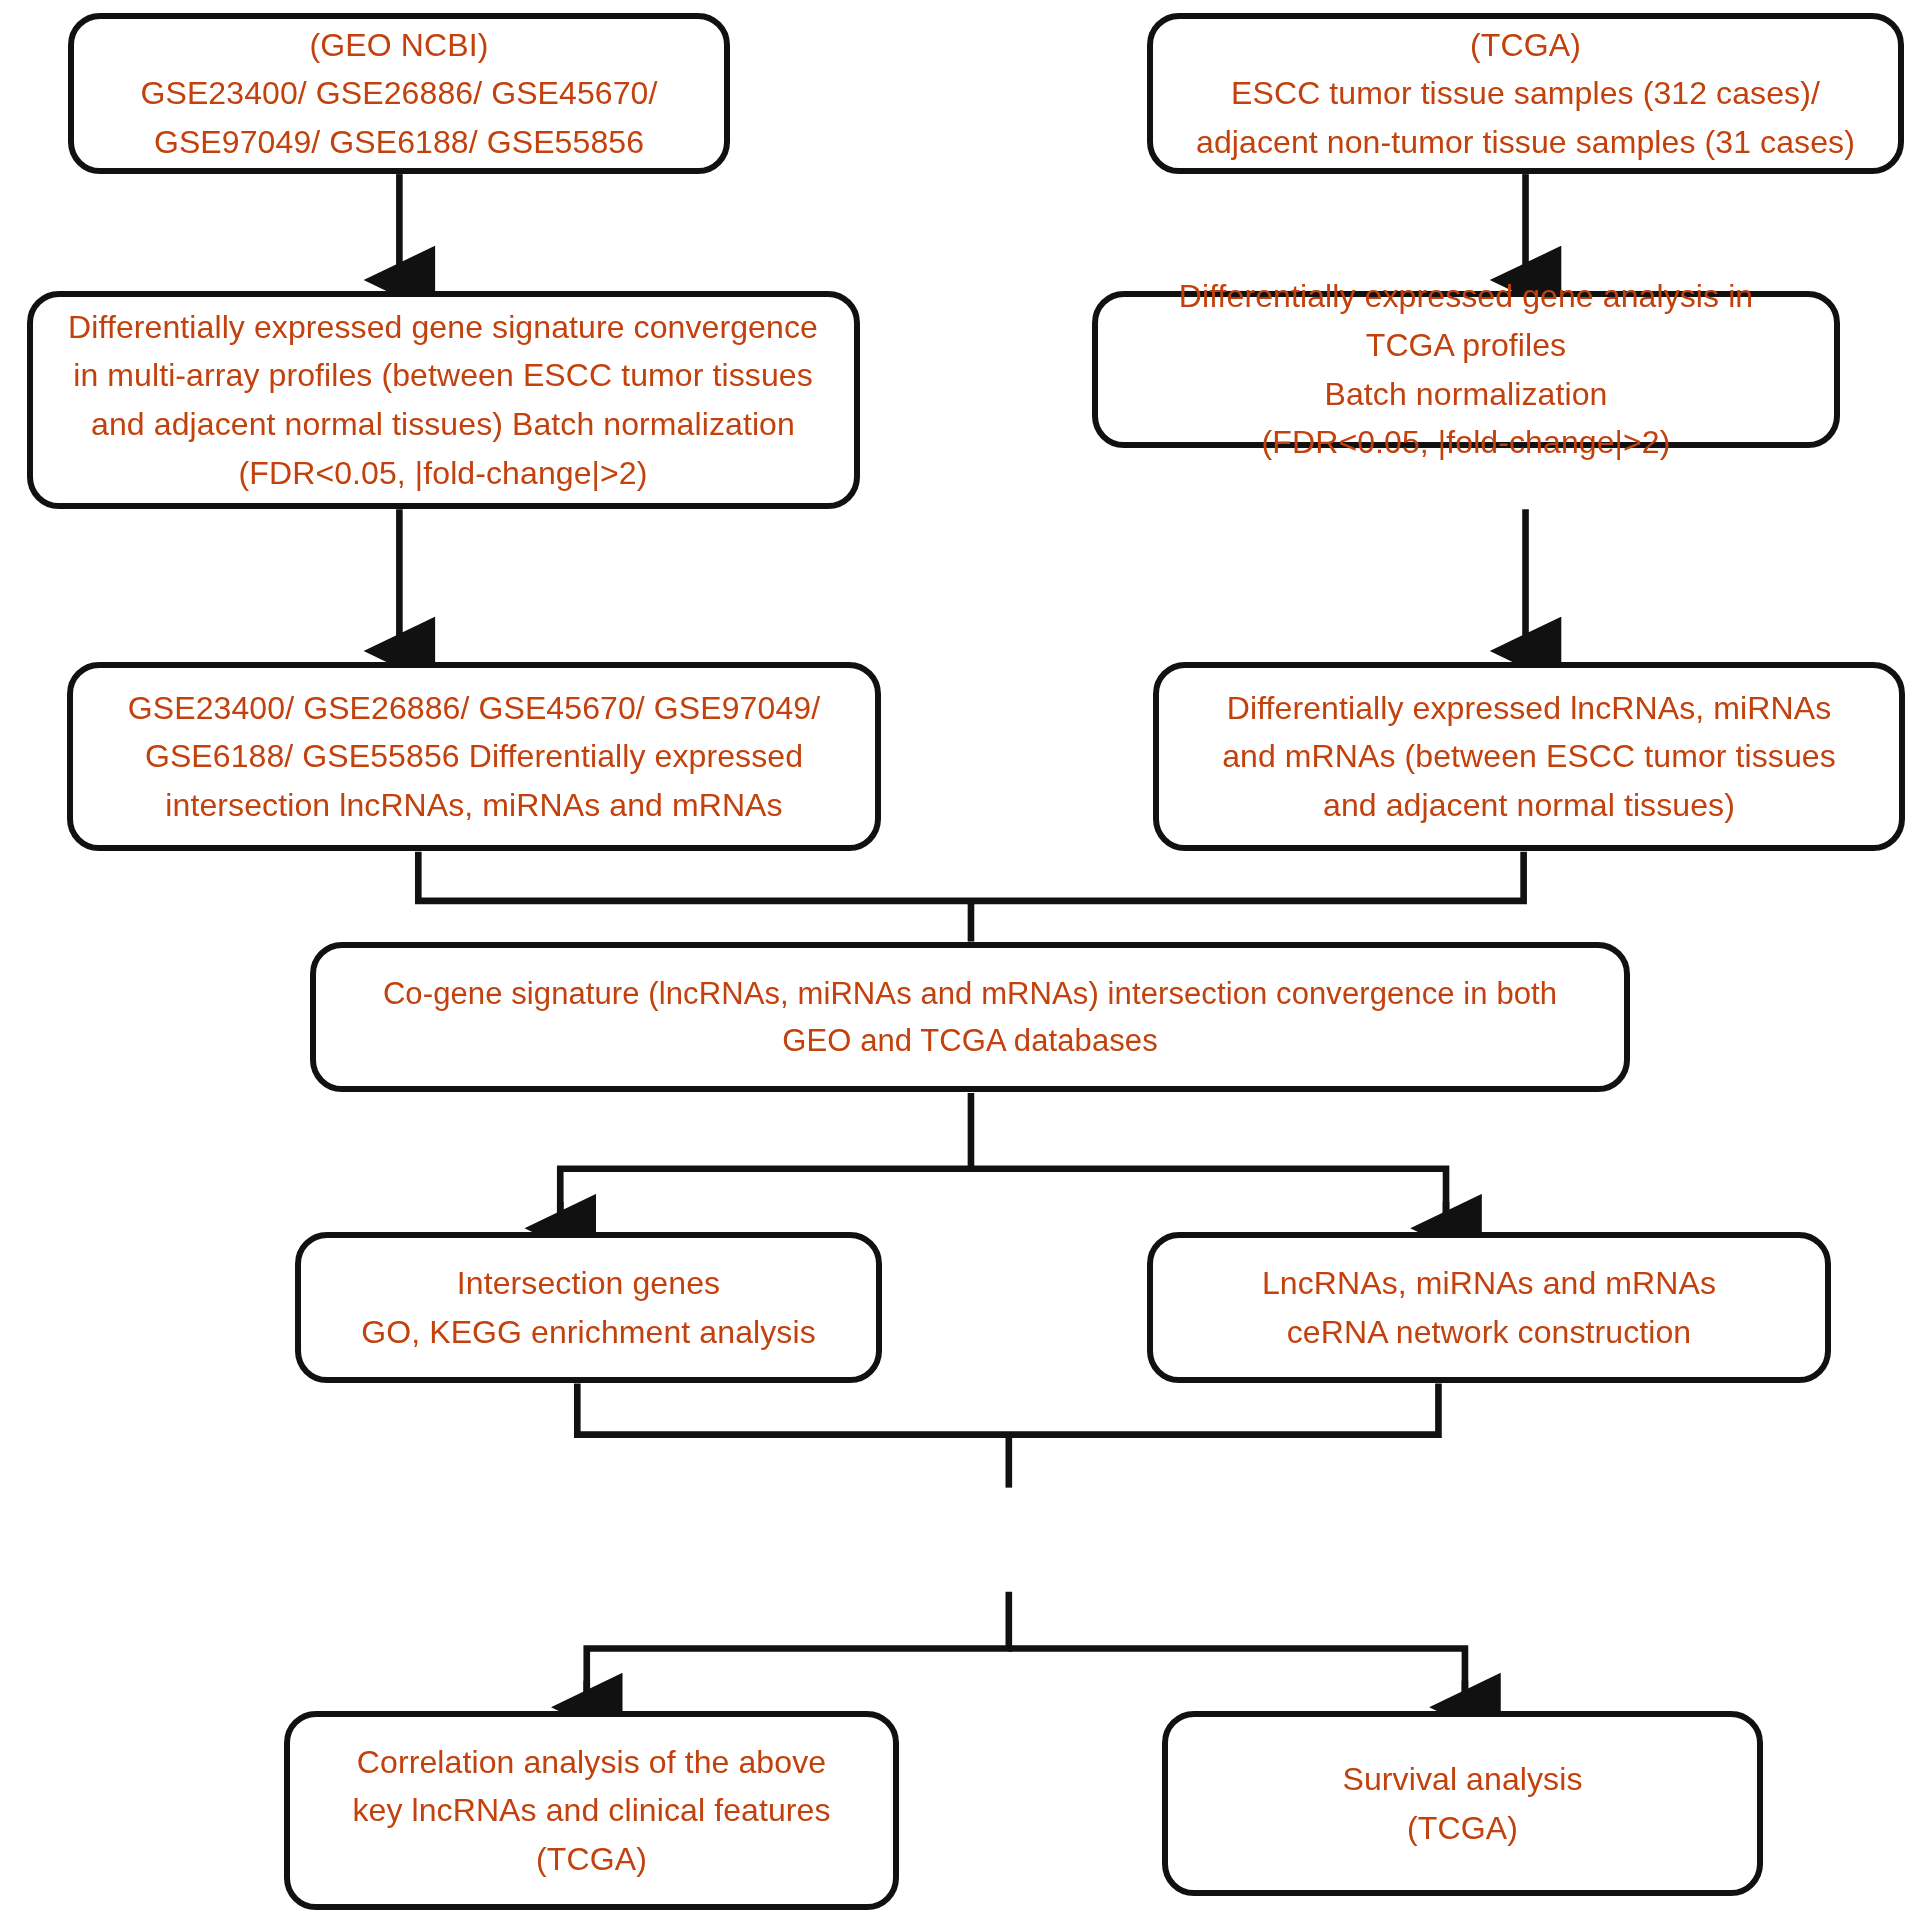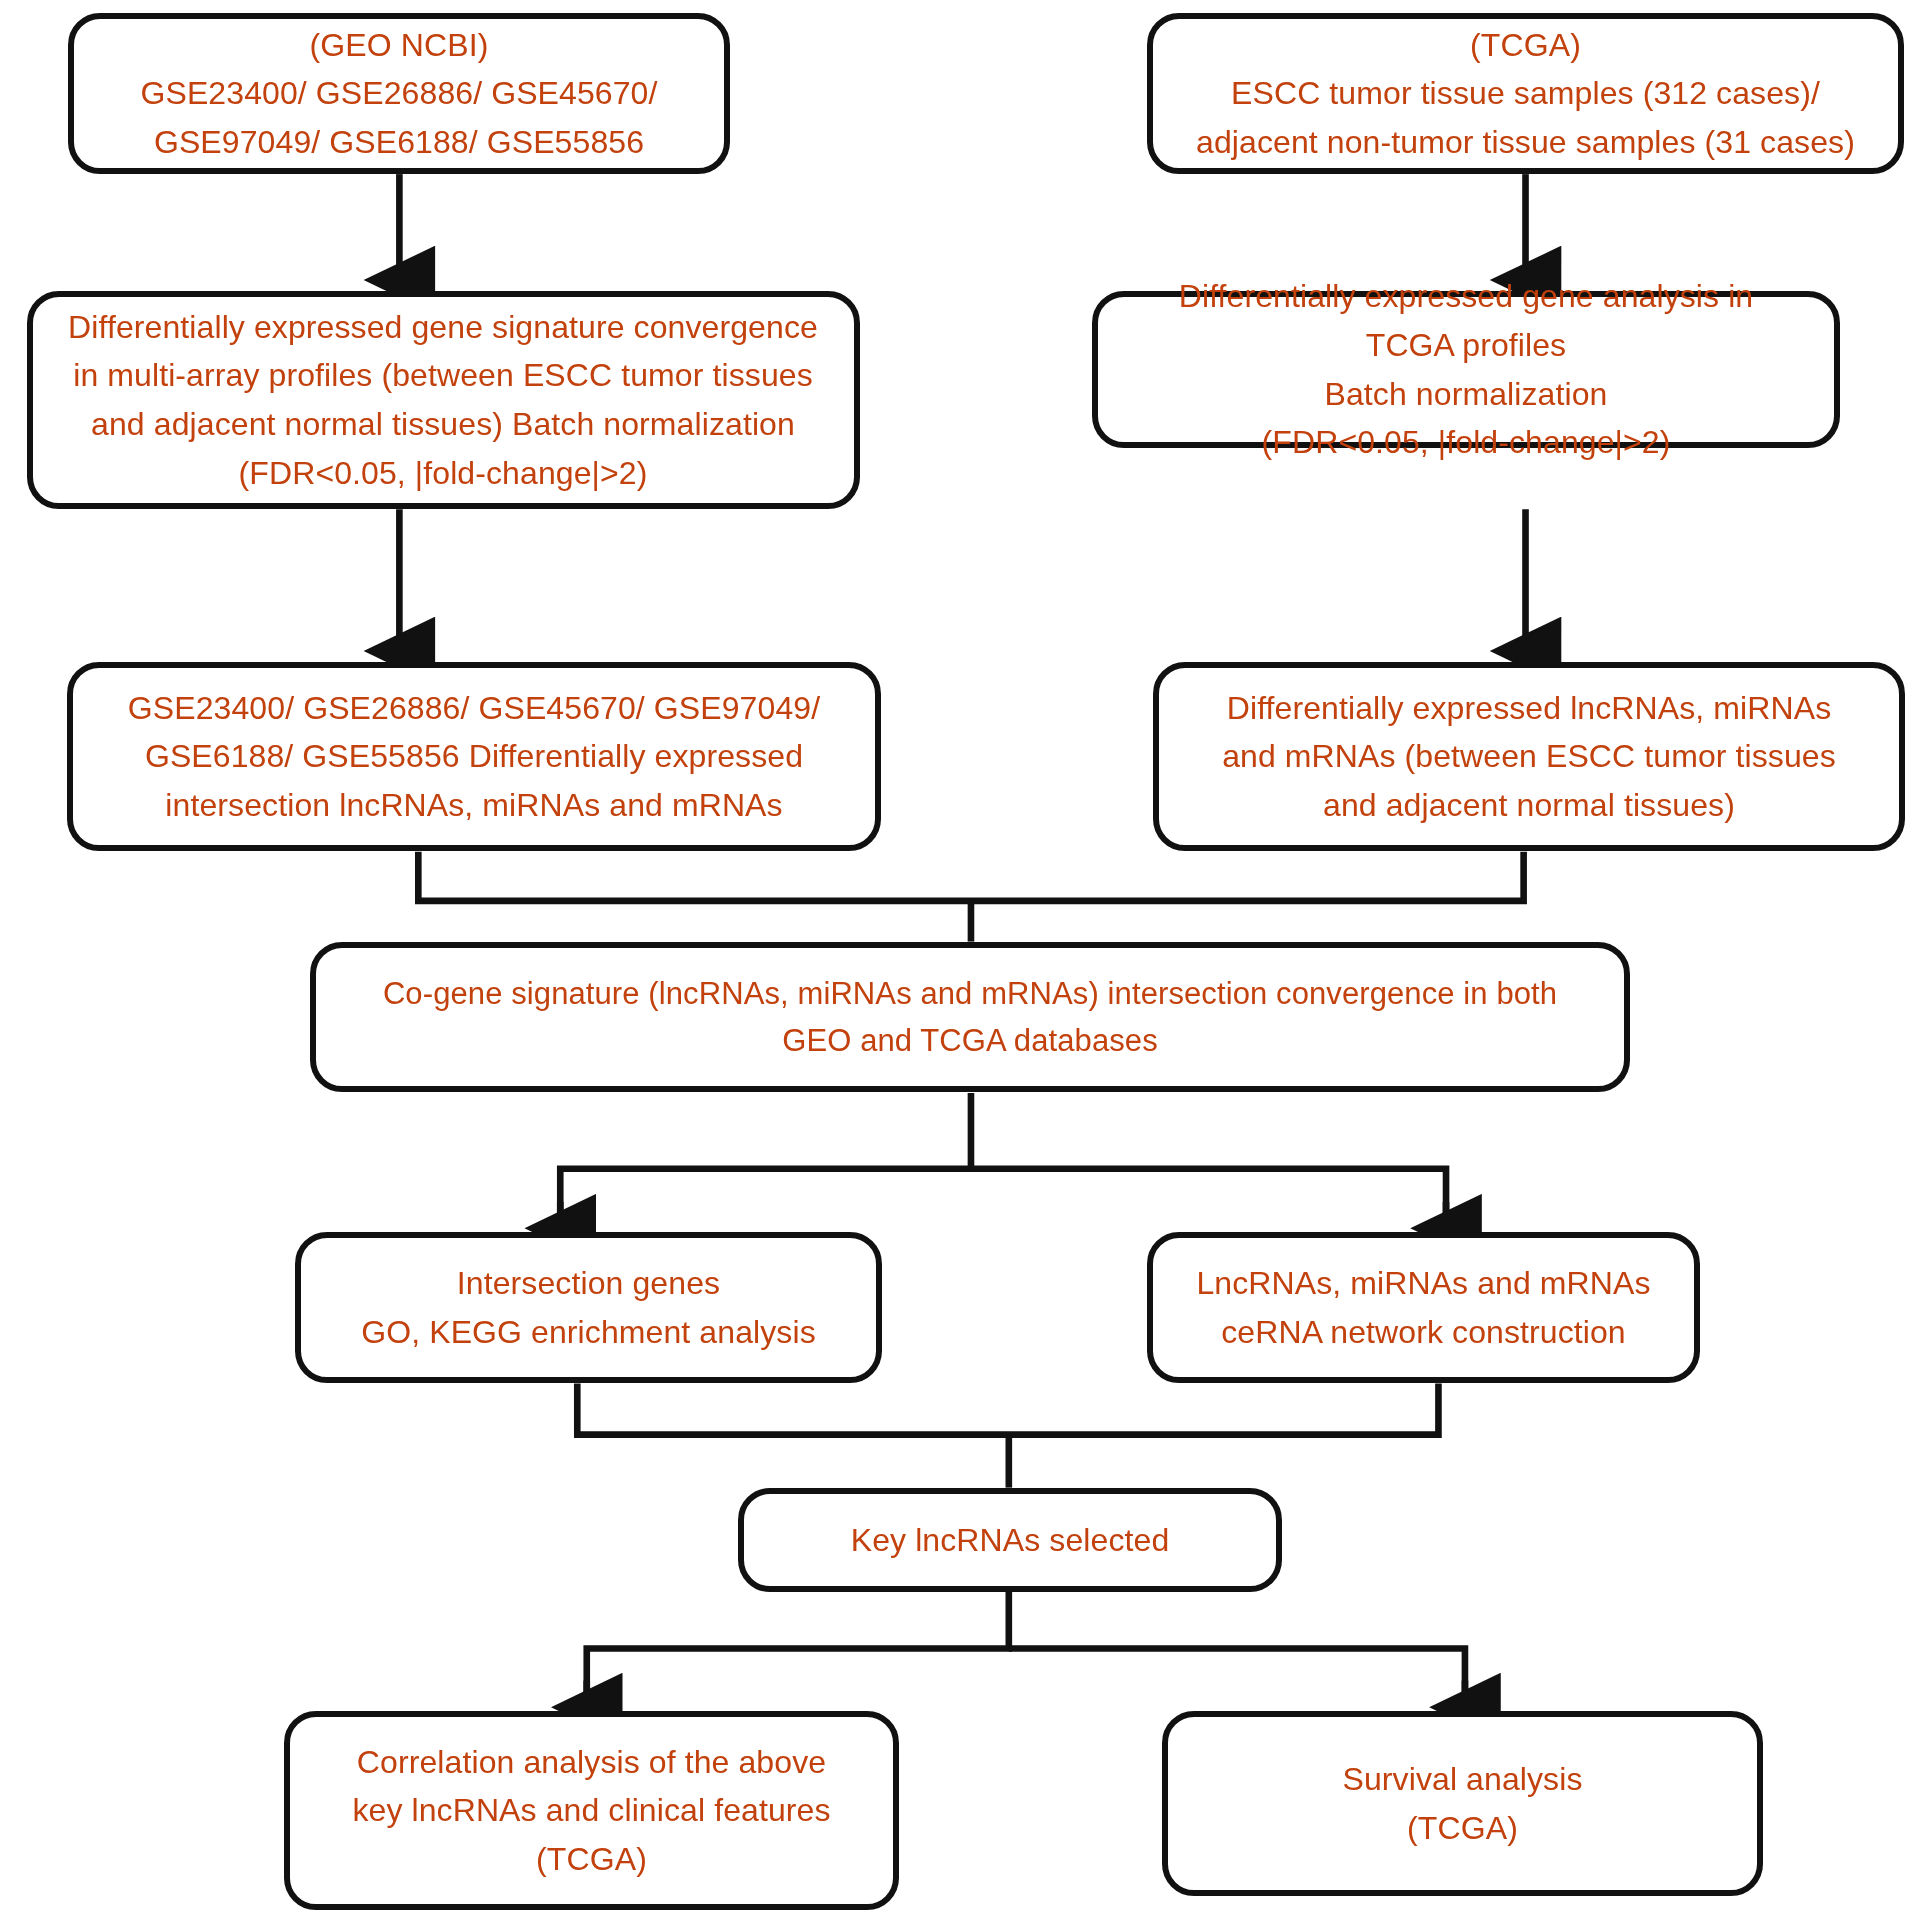--- a/index.html
+++ b/index.html
@@ -49,21 +49,21 @@
   }
   
   #n-geo        { left: 68px;   top: 13.2px;   width: 662px;  height: 161px; }
   #n-tcga       { left: 1147px; top: 13.2px;   width: 757px;  height: 161px; }
   #n-geo-de     { left: 26.5px;   top: 291px;  width: 833px;  height: 218px; }
   #n-tcga-de    { left: 1092px; top: 291px;  width: 748px;  height: 157px; }
   #n-geo-res    { left: 19px;   top: 662px;  width: 814px;  height: 189px; margin-left: 48px; }
   #n-tcga-res   { left: 1153px; top: 662px;  width: 752px;  height: 189px; text-align: center; }
   #n-cogene     { left: 310px;  top: 942px;  width: 1320px; height: 150px; }
   #n-go-kegg    { left: 295px;  top: 1232px; width: 587px;  height: 151px; }
-  #n-cerna      { left: 1147px; top: 1232px; width: 553px;  height: 151px; }
+  #n-cerna      { left: 1147px; top: 1232px; width: 684px;  height: 151px; }
   #n-keylnc     { left: 738px;  top: 1488px; width: 544px;  height: 104px; }
   #n-corr       { left: 284px;  top: 1711px; width: 615px;  height: 199px; }
   #n-surv       { left: 1162px; top: 1711px; width: 601px;  height: 185px; }
 
   #n-cogene .txt { font-size: 31px; }
   #n-keylnc .txt { font-size: 32px; }
 </style>
 </head>
 <body>
 
@@ -149,23 +149,20 @@
   <div class="node" id="n-go-kegg">
     <span class="txt">Intersection genes
 GO, KEGG enrichment analysis</span>
   </div>
 
   <div class="node" id="n-cerna">
     <span class="txt">LncRNAs, miRNAs and mRNAs
 ceRNA network construction</span>
   </div>
 
-  <div class="node" id="n-keylnc">
-    <span class="txt">Key lncRNAs selected</span>
-  </div>
 
   <div class="node" id="n-corr">
     <span class="txt">Correlation analysis of the above
 key lncRNAs and clinical features
 (TCGA)</span>
   </div>
 
   <div class="node" id="n-surv">
     <span class="txt">Survival analysis
 (TCGA)</span>

